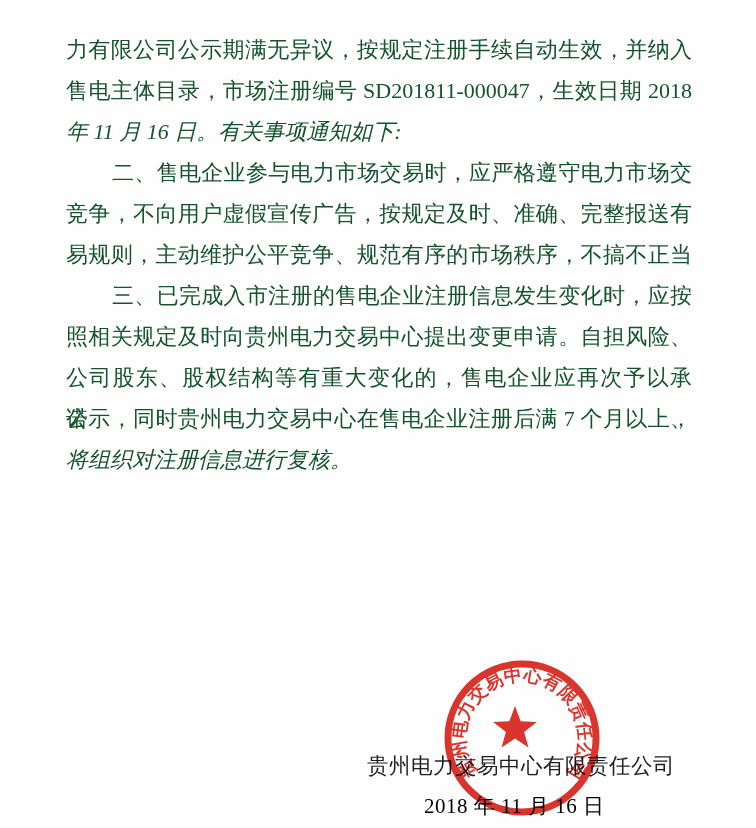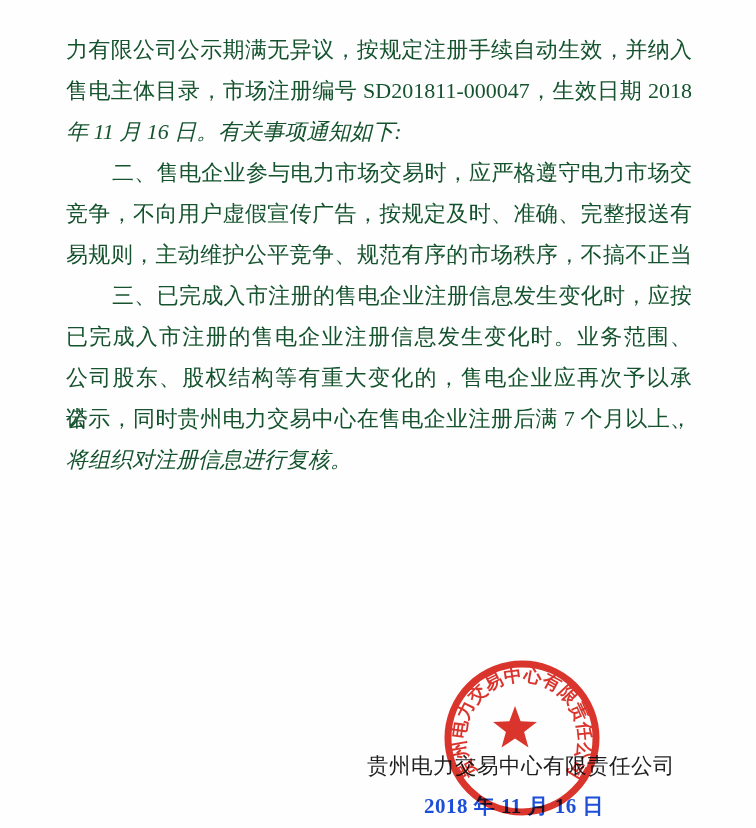--- a/index.html
+++ b/index.html
@@ -41,22 +41,21 @@
     left: 367px; top: 751px;
     font-size: 21.5px;
     letter-spacing: 0.5px;
     color: #1e1e1e;
   }
   .sig-date {
     position: absolute;
     left: 424px; top: 792px;
     font-size: 21px;
     letter-spacing: 0.5px;
-    color: #1d4ed8;
-    font-weight: bold;
+    color: #000000;
   }
   .seal {
     position: absolute;
     left: 441px; top: 657px;
     width: 162px; height: 162px;
     mix-blend-mode: multiply;
     opacity: 0.93;
     pointer-events: none;
   }
   .seal svg { display: block; }
@@ -80,21 +79,21 @@
 
 
     <div>
       <div class="line indent">二、售电企业参与电力市场交易时，应严格遵守电力市场交</div>
       <div class="line">竞争，不向用户虚假宣传广告，按规定及时、准确、完整报送有</div>
       <div class="line">易规则，主动维护公平竞争、规范有序的市场秩序，不搞不正当</div>
     </div>
 
     <div>
       <div class="line indent">三、已完成入市注册的售电企业注册信息发生变化时，应按</div>
-      <div class="line">已完成入市注册的售电企业注册信息发生变化时。业务范围、</div>
+      <div class="line">照相关规定及时向贵州电力交易中心提出变更申请。自担风险、</div>
       <div class="line">公司股东、股权结构等有重大变化的，售电企业应再次予以承诺、</div>
       <div class="line">公示，同时贵州电力交易中心在售电企业注册后满 7 个月以上，</div>
       <div class="line last">将组织对注册信息进行复核。</div>
     </div>
 
   </div>
 
   <div class="sig-company">贵州电力交易中心有限责任公司</div>
   <div class="sig-date">2018 年 11 月 16 日</div>
 

